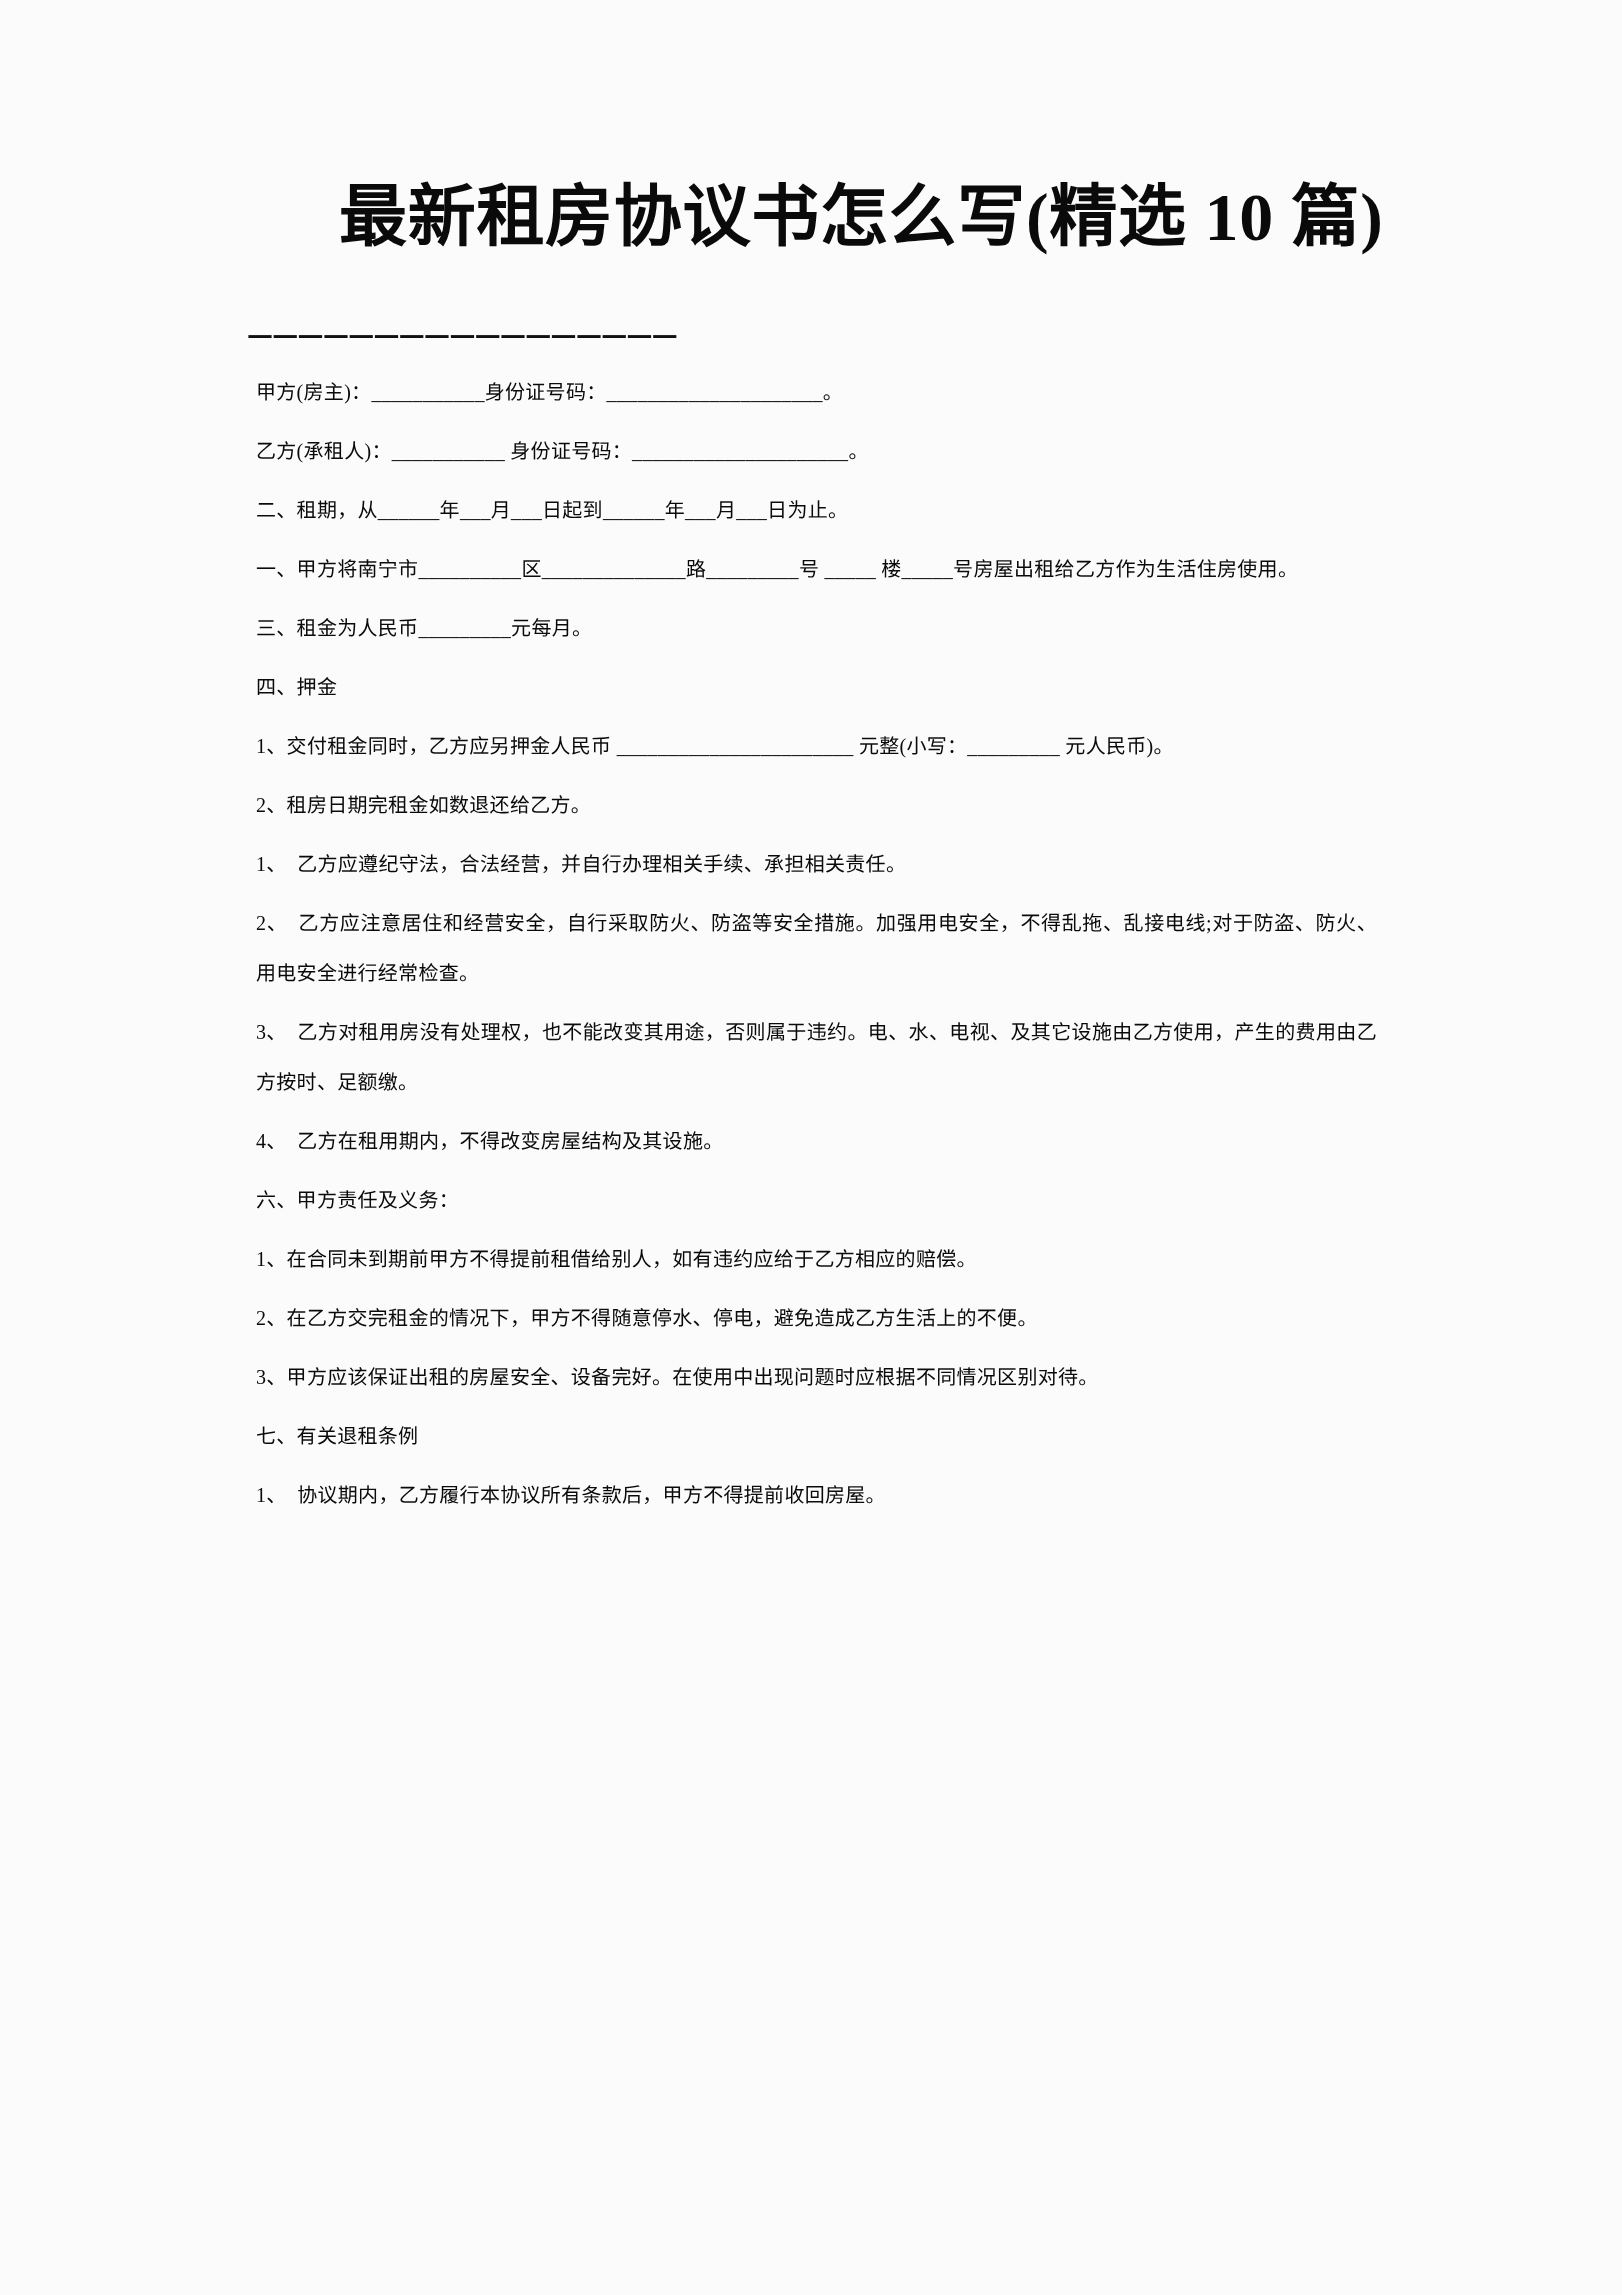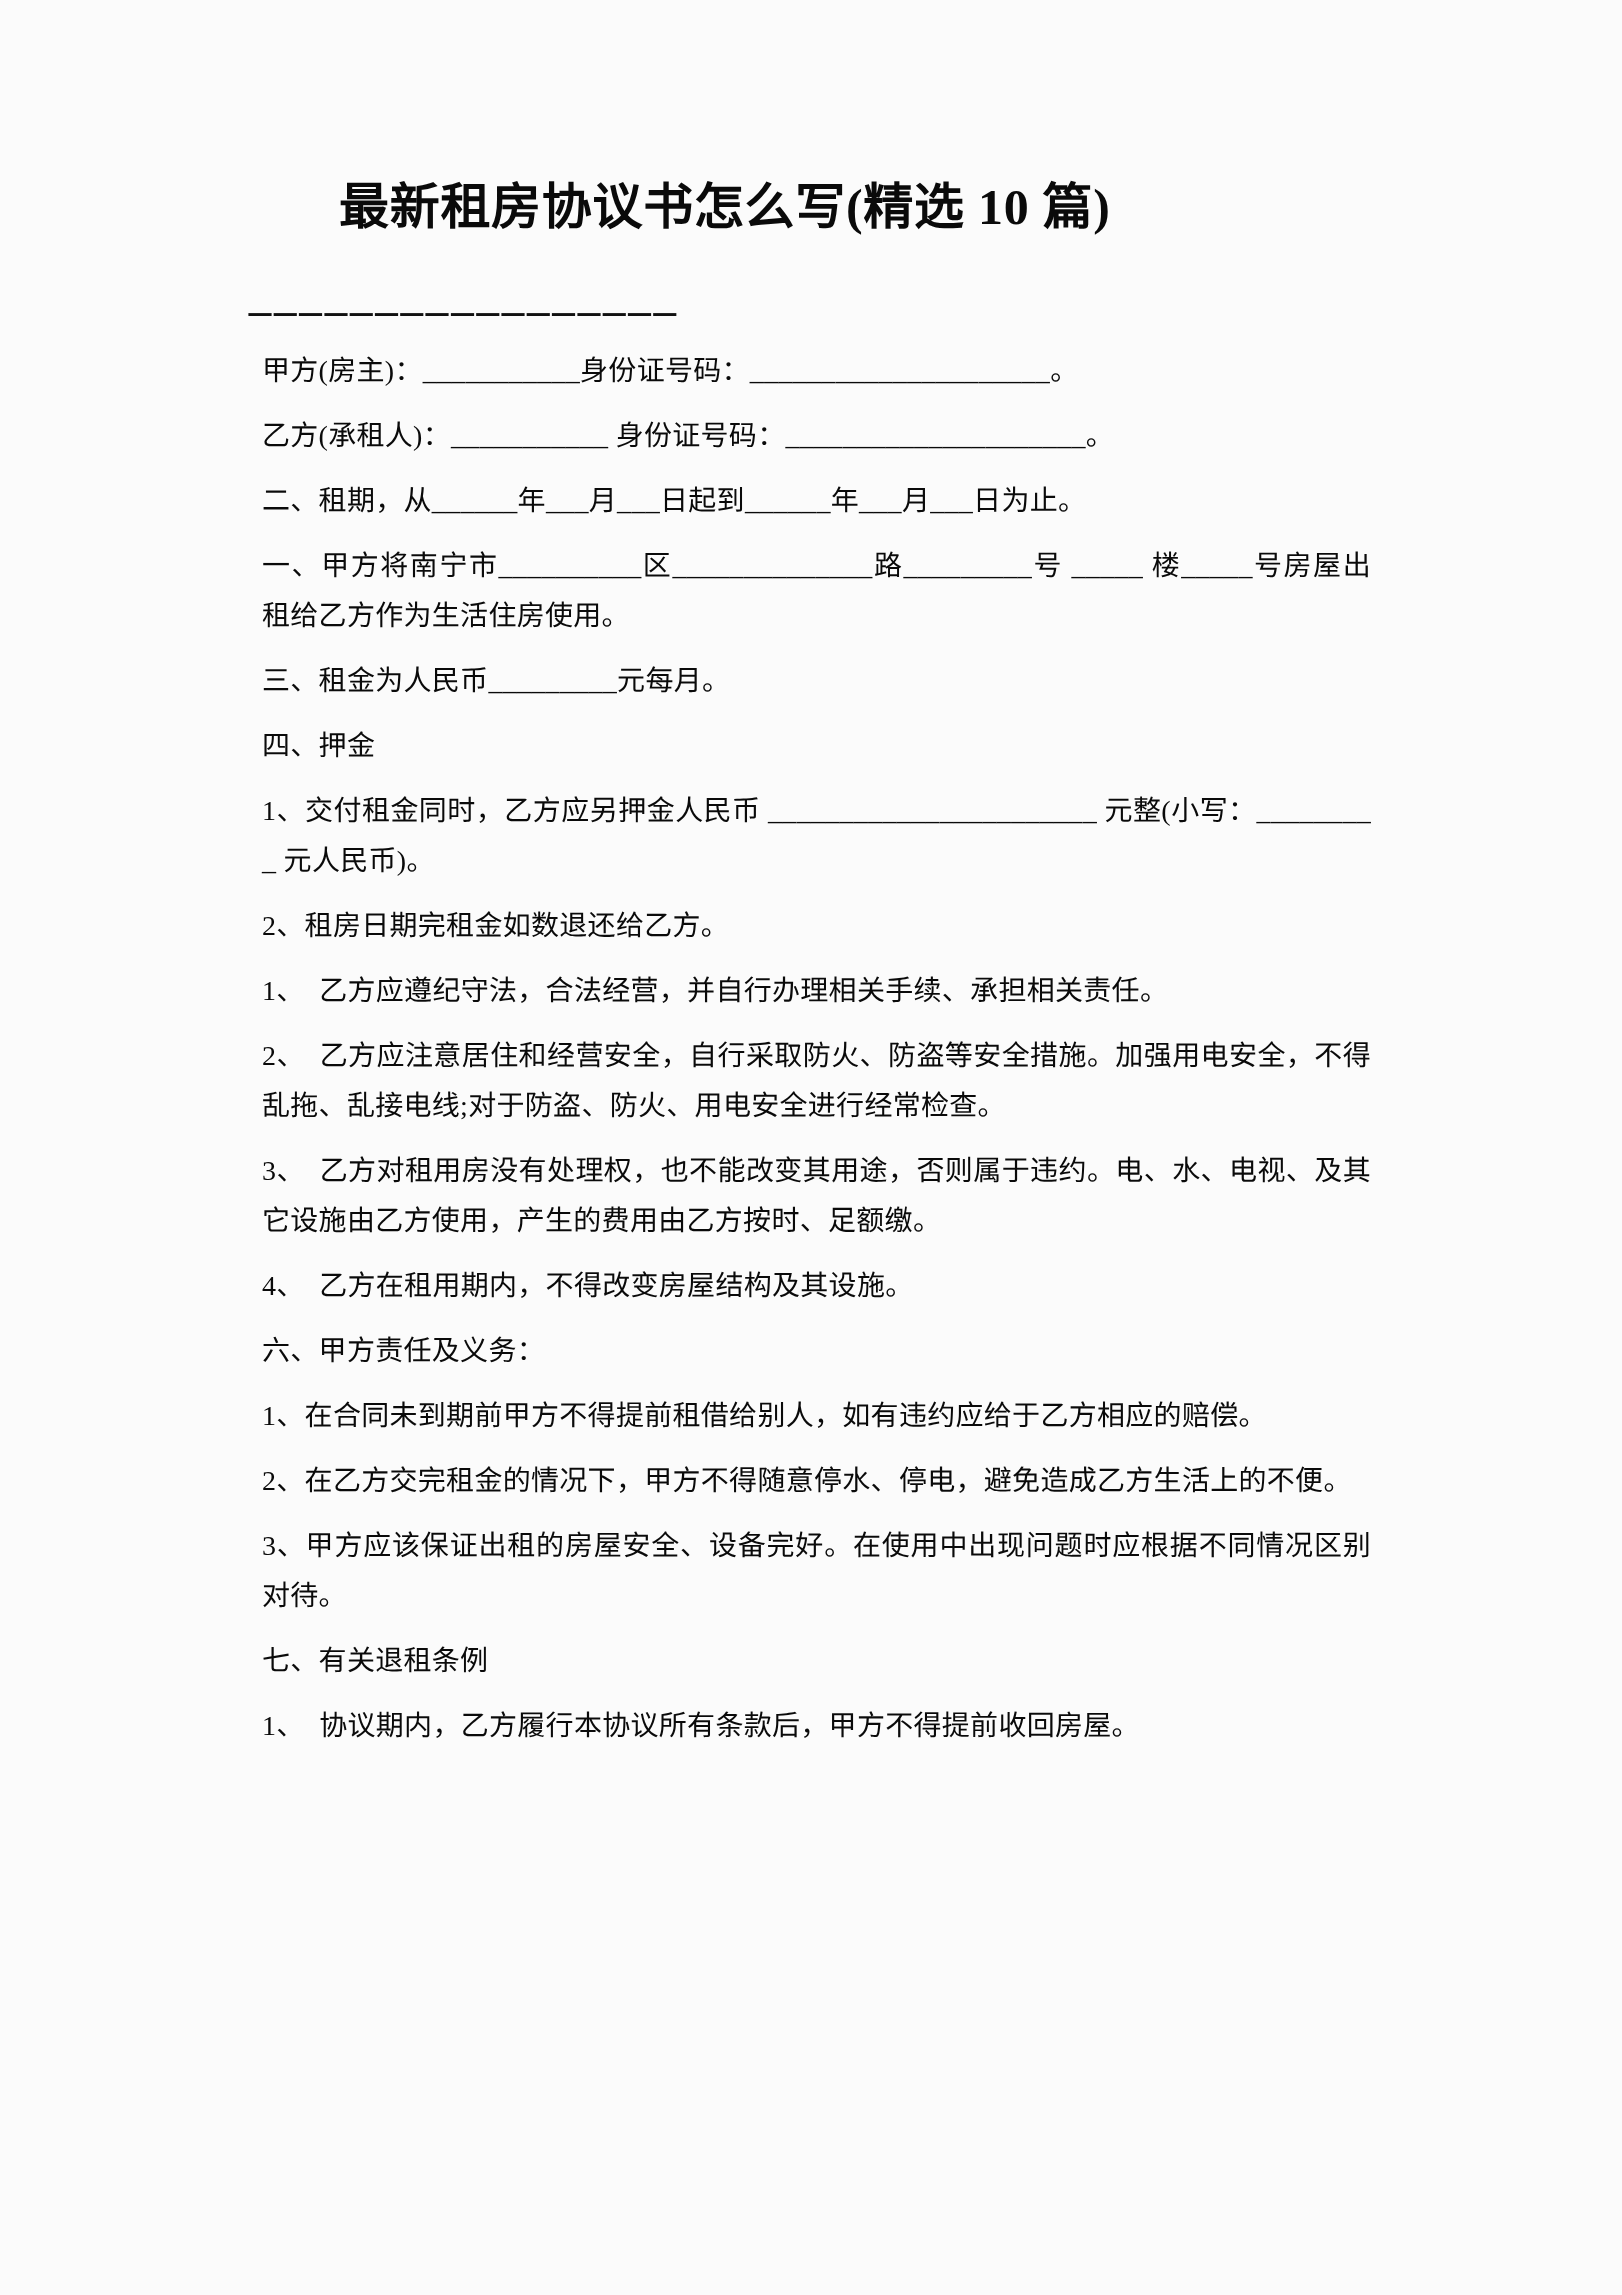--- a/index.html
+++ b/index.html
@@ -19,21 +19,21 @@
     overflow: hidden;
   }
   .doc-body {
     position: absolute;
     left: 247px;
     top: 177px;
     width: 1139px;
   }
   .doc-title {
     font-family: "Liberation Serif", "DejaVu Serif", serif;
-    font-size: 50px;
+    font-size: 68px;
     font-weight: 700;
     line-height: 1.2;
     letter-spacing: 0.7px;
     text-align: left;
     padding-left: 92px;
     margin: 0 0 0 0;
     white-space: pre;
   }
   .rule-line {
     margin-top: 63px;
@@ -42,23 +42,23 @@
     line-height: 1.0;
     letter-spacing: -0.7px;
     white-space: pre;
     font-weight: 700;
     color: #111;
     font-family: "DejaVu Sans", sans-serif;
     transform: scaleY(0.9);
     transform-origin: left center;
   }
   .para {
-    font-size: 28px;
+    font-size: 20px;
     line-height: 50px;
-    margin: 15px;
+    margin: 9px;
     padding: 0;
     letter-spacing: 0.3px;
     text-align: justify;
     text-justify: inter-ideograph;
     white-space: pre-wrap;
     word-break: break-all;
   }
   .para.gap-top-lg { margin-top: 19.6px; }
 </style>
 </head>

